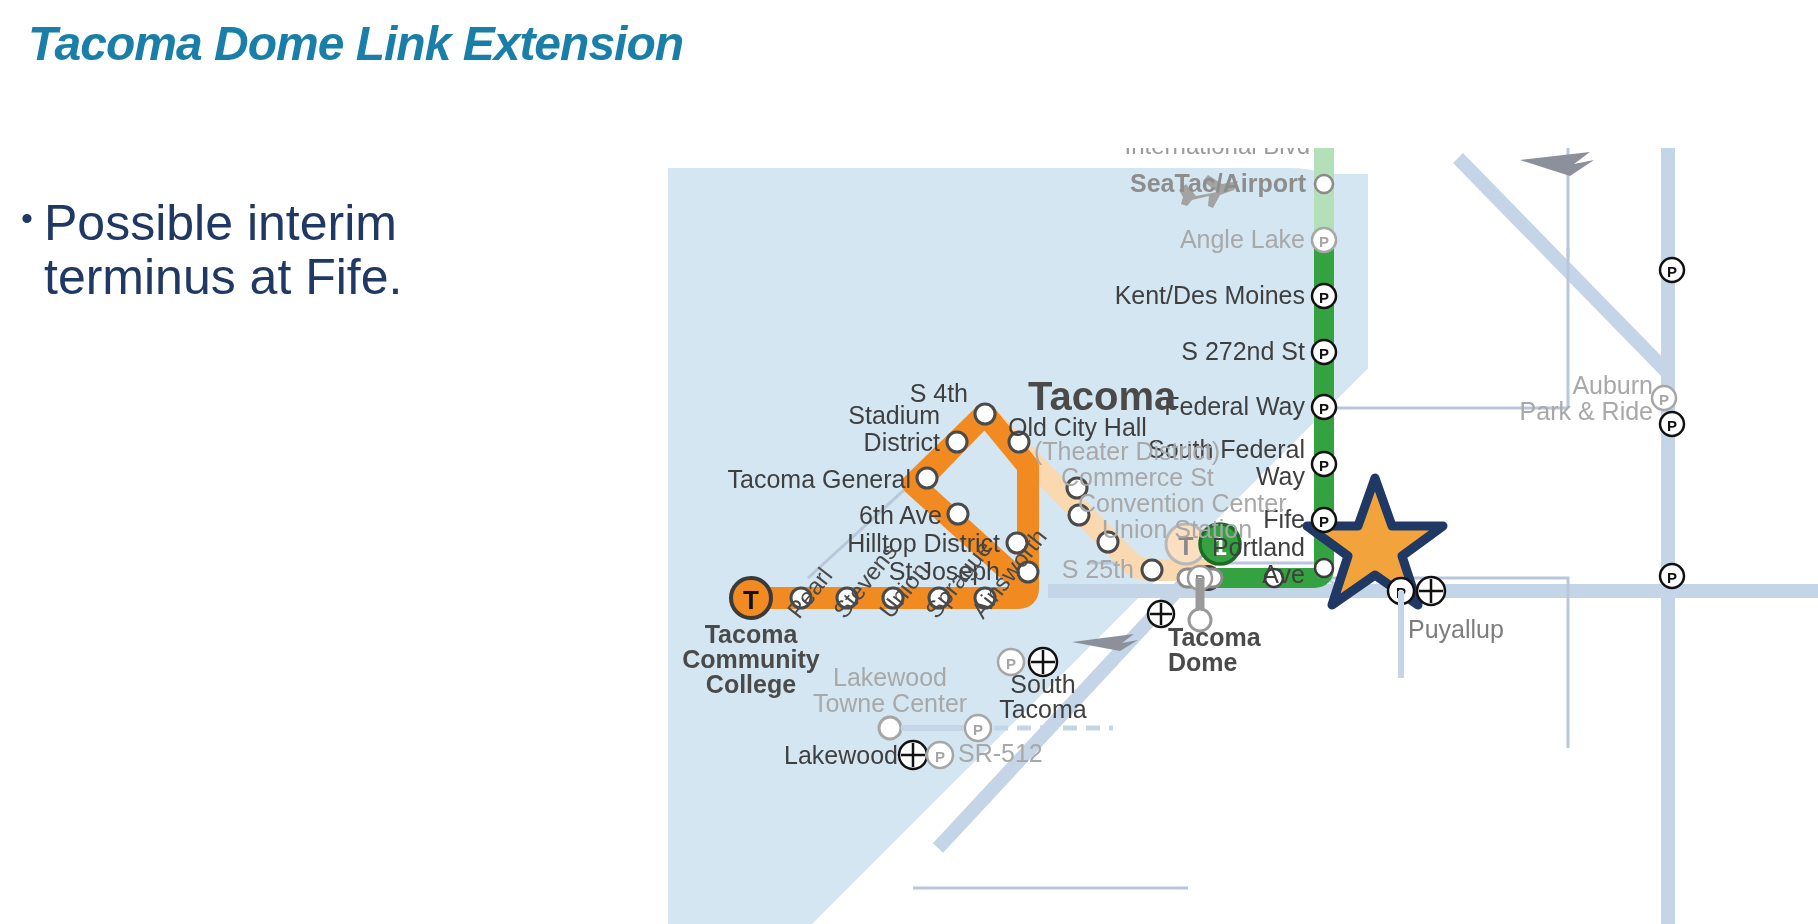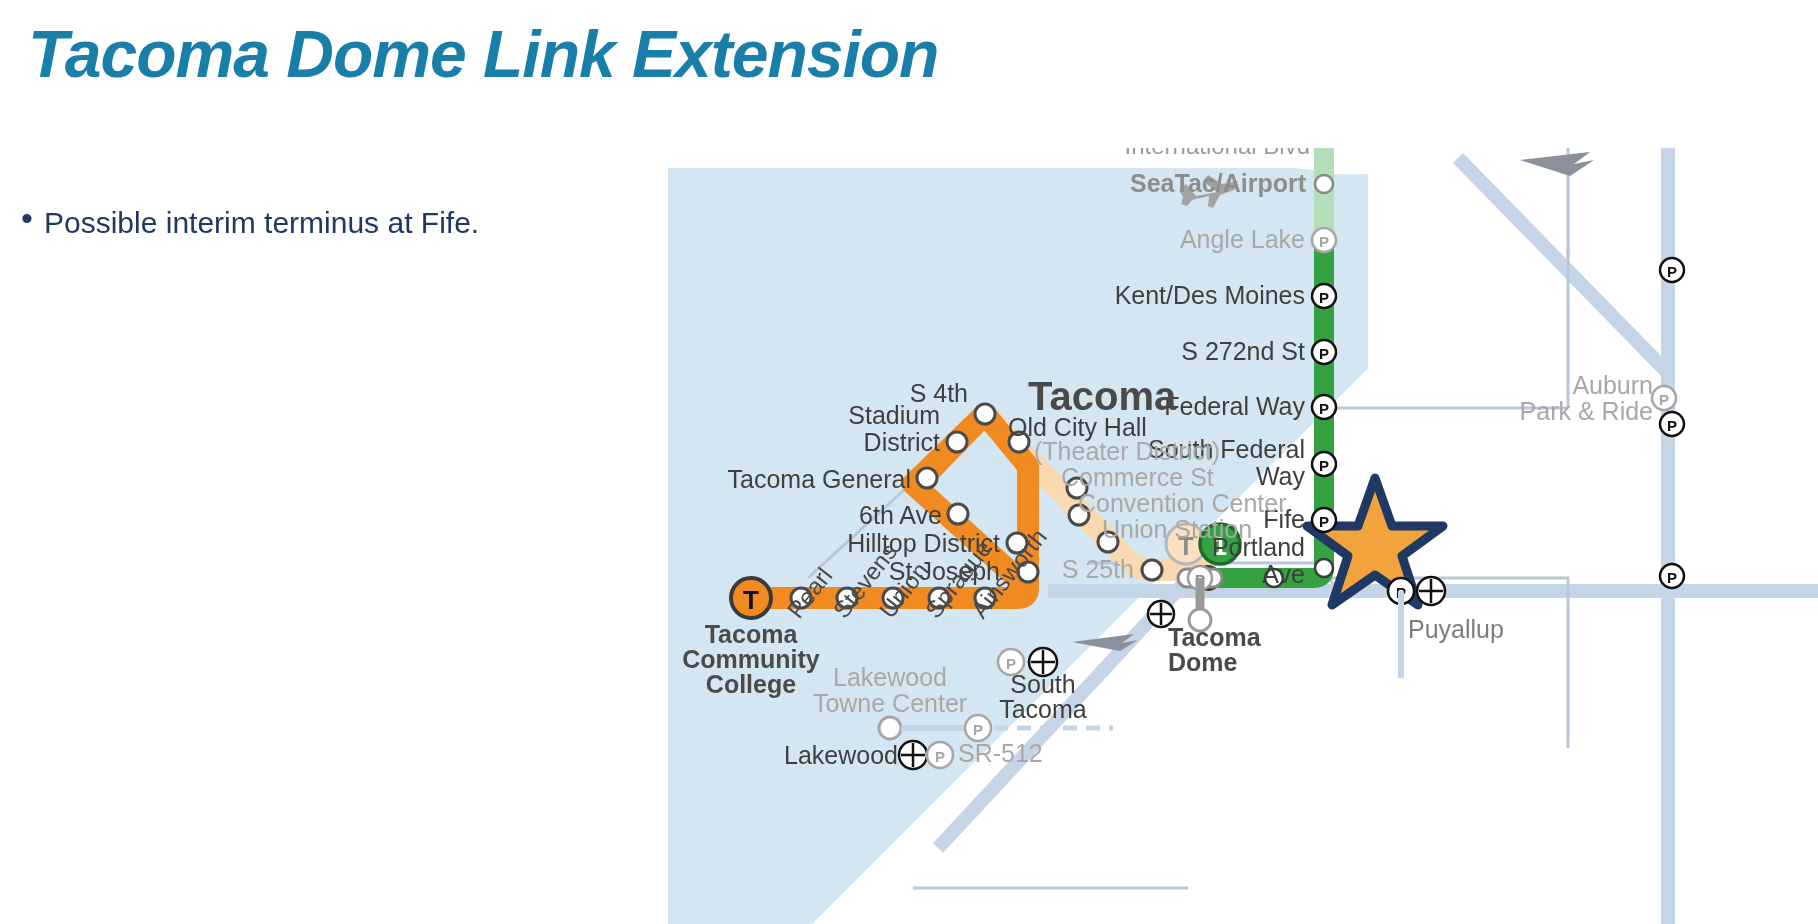--- a/index.html
+++ b/index.html
@@ -8,37 +8,37 @@
     background:#ffffff;
     font-family:"Liberation Sans",sans-serif;
     overflow:hidden;
     position:relative;
   }
   #slide{position:absolute;inset:0;}
 
   
   .slide-title{
     position:absolute;left:28px;top:16px;
-    font-size:66px;font-weight:bold;font-style:italic;
+    font-size:48px;font-weight:bold;font-style:italic;
     color:#1a7fa8;
     letter-spacing:-1px;
     white-space:nowrap;
   }
 
   
   .bullet-row{
     position:absolute;left:10px;top:196px;width:560px;
     display:flex;align-items:flex-start;
   }
   .bullet-dot{
     width:34px;flex:0 0 34px;text-align:center;
     font-size:34px;line-height:44px;color:#1f3864;
   }
   .bullet-text{
-    font-size:30px;line-height:54px;color:#1f3864;
+    font-size:50px;line-height:54px;color:#1f3864;
     font-family:"Liberation Sans",sans-serif;
   }
 
   
   #map{
     position:absolute;left:668px;top:148px;
     width:1150px;height:776px;
     overflow:hidden;
   }
   #map svg{display:block;}

